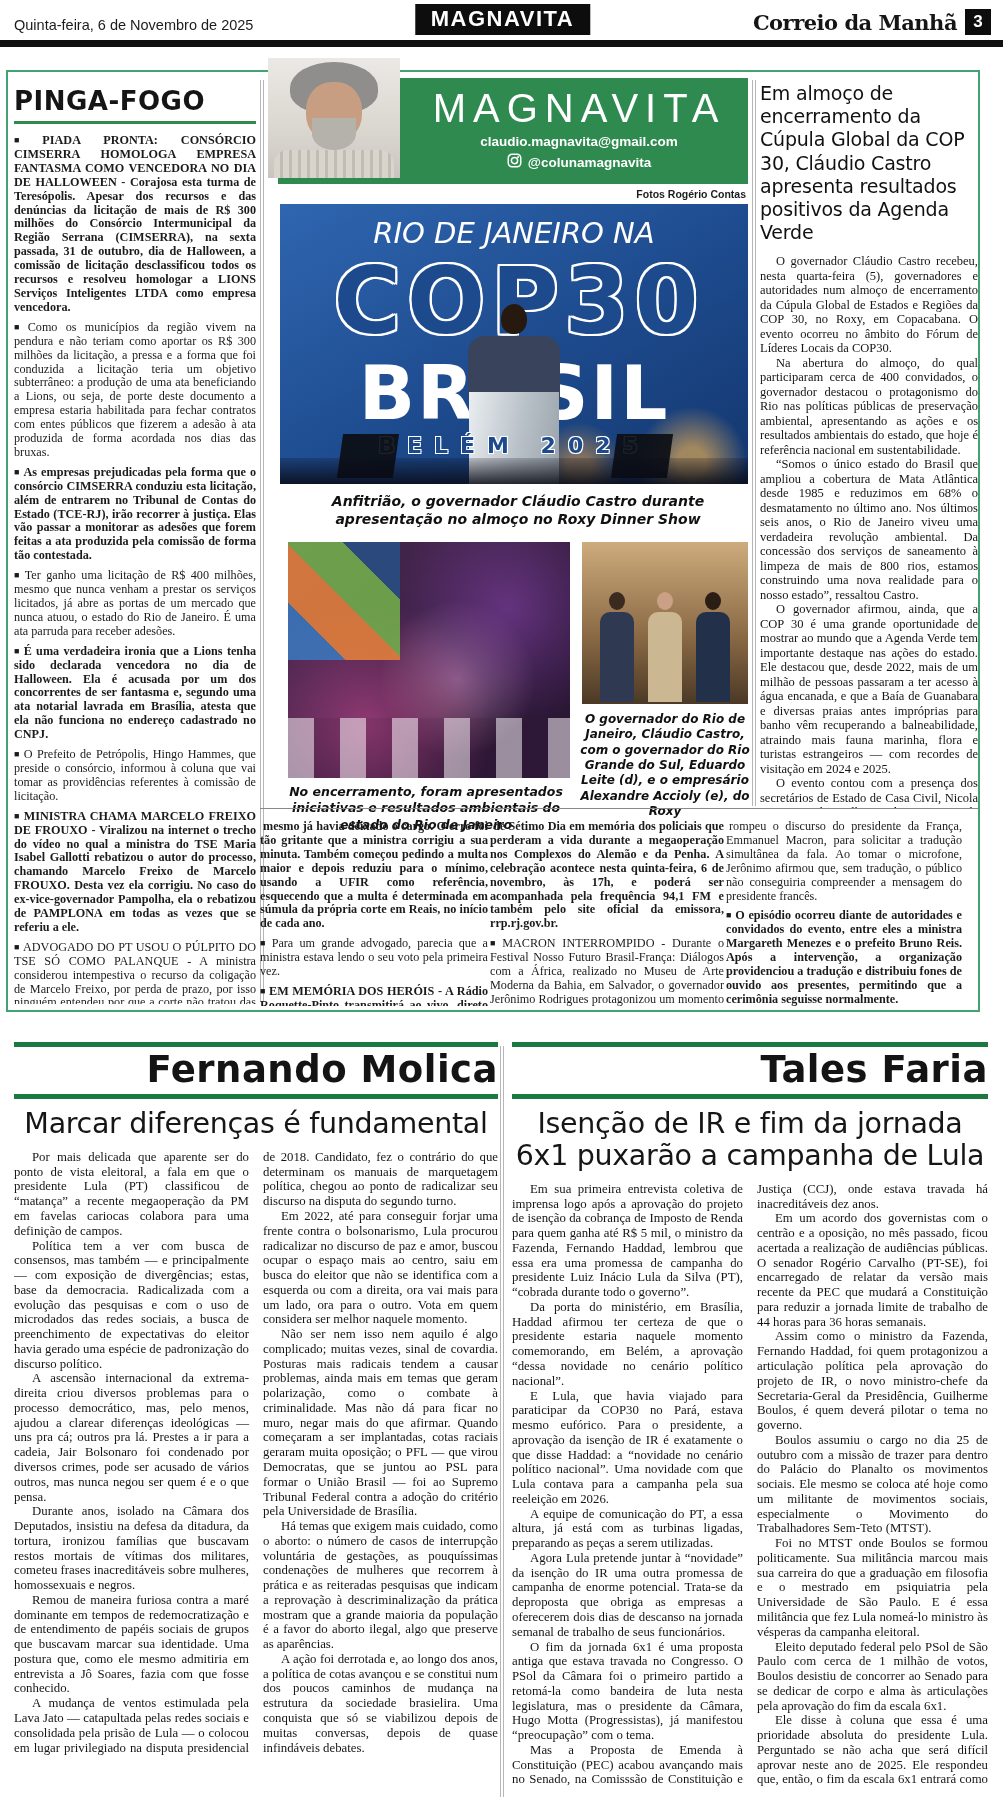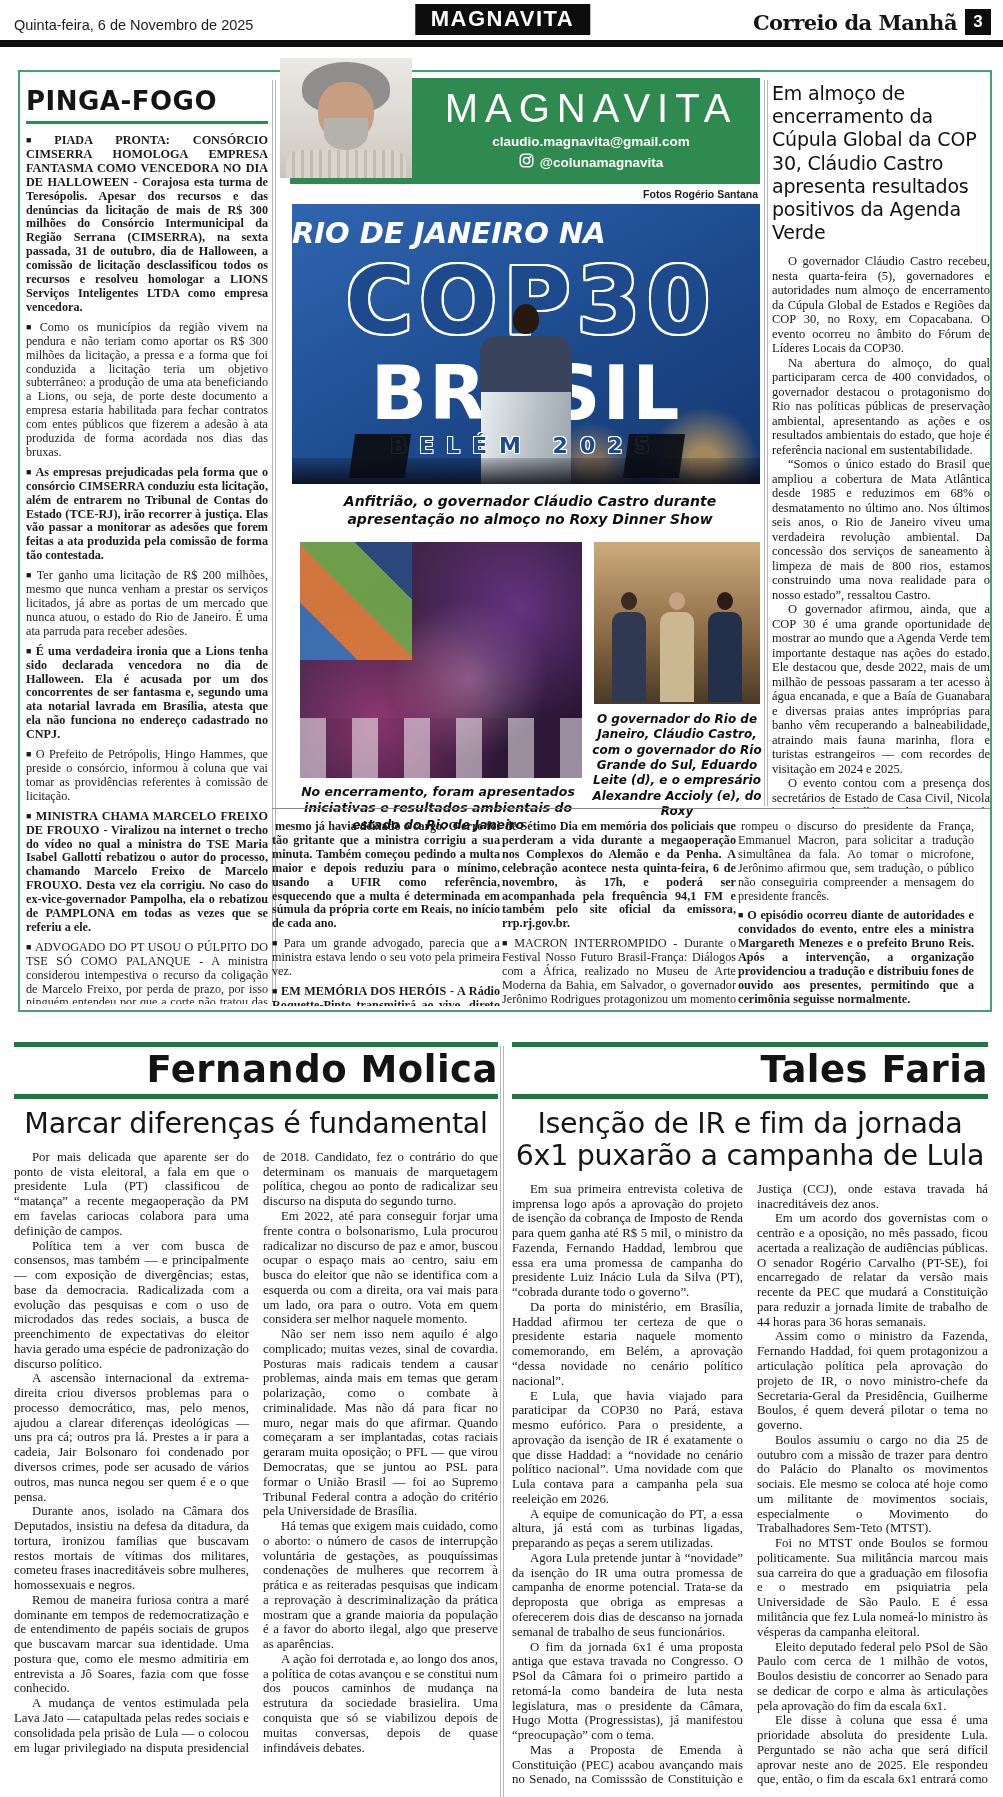--- a/index.html
+++ b/index.html
@@ -11,21 +11,21 @@
   .hdr { position:absolute; top:4px; left:14px; right:12px; height:34px; }
   .hdr-date { position:absolute; left:0; bottom:5px; font-family:"Liberation Sans",sans-serif; font-size:14.5px; color:#1c1c1c; }
   .hdr-mast { position:absolute; left:50%; transform:translateX(-50%); bottom:3px; background:#0d0d0d; color:#fff;
               font-family:"Liberation Sans",sans-serif; font-weight:700; font-size:22px; letter-spacing:1.5px; padding:2px 16px 3px; }
   .hdr-brand { position:absolute; right:34px; bottom:3px; font-family:"DejaVu Serif",serif; font-weight:700; font-size:21px; letter-spacing:-0.5px; }
   .hdr-page { position:absolute; right:0; bottom:3px; width:26px; height:26px; background:#0d0d0d; color:#fff; text-align:center;
               line-height:26px; font-family:"Liberation Sans",sans-serif; font-weight:700; font-size:17px; }
   .black-rule { position:absolute; top:40px; left:0; width:1003px; height:7px; background:#101010; }
 
   
-  .main-box { position:absolute; left:18px; top:70px; width:974px; height:942px; border:2px solid #44a171; background:#fff; }
+  .main-box { position:absolute; left:6px; top:70px; width:974px; height:942px; border:2px solid #44a171; background:#fff; }
   .vsep { width:4px; border-left:1px solid #b5b5b5; border-right:1px solid #b5b5b5; position:absolute; }
   .vsep-1 { left:252px; top:8px; height:922px; }
   .vsep-2 { left:744px; top:8px; height:726px; }
   .vsep-3 { position:absolute; left:500px; top:1046px; height:751px; width:4px; border-left:1px solid #b5b5b5; border-right:1px solid #b5b5b5; }
 
   
   .col-pinga { position:absolute; left:6px; top:14px; width:242px; height:918px; overflow:hidden; }
   .pf-title { font-family:"DejaVu Sans","Liberation Sans",sans-serif; font-weight:800; font-size:26px; letter-spacing:.5px;
               padding-bottom:5px; border-bottom:3px solid #2f8a4e; margin-bottom:10px; }
   .item { font-size:12.2px; line-height:1.14; text-align:justify; margin-bottom:6px; color:#1b1b1b; }
@@ -46,22 +46,22 @@
   .mag-email { font-family:"Liberation Sans",sans-serif; font-weight:700; font-size:13.5px; margin-top:4px; }
   .mag-insta { font-family:"Liberation Sans",sans-serif; font-weight:700; font-size:13.5px; margin-top:4px;
                display:flex; align-items:center; justify-content:center; gap:6px; }
   .photo-credit { position:absolute; top:116px; right:4px; font-family:"Liberation Sans",sans-serif; font-weight:700; font-size:10.5px; color:#1d1d1d; }
 
   .photo-main { position:absolute; left:14px; top:132px; width:468px; height:280px; overflow:hidden;
      background:
        radial-gradient(circle at 88% 92%, rgba(255,186,80,.6) 0 14px, rgba(255,186,80,0) 55px),
        radial-gradient(circle at 64% 94%, rgba(255,170,60,.45) 0 12px, rgba(255,170,60,0) 45px),
        linear-gradient(150deg,#2f66b0 0%,#1d4a8d 55%,#14376e 100%); }
-  .ph-top { position:absolute; top:12px; width:100%; color:#fff;
-            font-family:"DejaVu Sans","Liberation Sans",sans-serif; font-weight:700; font-style:italic; font-size:29px; }
+  .ph-top { position:absolute; top:12px; width:100%; text-align:center; color:#fff;
+            font-family:"DejaVu Sans","Liberation Sans",sans-serif; font-weight:400; font-style:italic; font-size:29px; }
   .outline-txt { color:#1d4a8d;
      text-shadow:-2px -2px 0 #fff, 2px -2px 0 #fff, -2px 2px 0 #fff, 2px 2px 0 #fff, -2px 0 0 #fff, 2px 0 0 #fff, 0 -2px 0 #fff, 0 2px 0 #fff; }
   .ph-cop { position:absolute; top:44px; width:100%; text-align:center;
             font-family:"DejaVu Sans","Liberation Sans",sans-serif; font-weight:700; font-size:92px; letter-spacing:6px;padding-left:10px; }
   .ph-brasil { position:absolute; top:146px; width:100%; text-align:center; color:#fff;
                font-family:"DejaVu Sans","Liberation Sans",sans-serif; font-weight:900; font-size:74px; letter-spacing:2px; }
   .ph-belem { position:absolute; bottom:26px; width:100%; text-align:center;
               font-family:"DejaVu Sans","Liberation Sans",sans-serif; font-weight:700; font-size:22px; letter-spacing:12px;
               color:#1d4a8d; text-shadow:-1px -1px 0 #fff,1px -1px 0 #fff,-1px 1px 0 #fff,1px 1px 0 #fff; }
   .speaker { position:absolute; left:50%; top:100px; transform:translateX(-50%); width:110px; }
@@ -140,21 +140,21 @@
     <div class="col-pinga">
       <div class="pf-title">PINGA-FOGO</div>
       <div>
 
           <p class="item b"><span class="sq">■</span><span>PIADA PRONTA: CONSÓRCIO CIMSERRA HOMOLOGA EMPRESA FANTASMA COMO VENCEDORA NO DIA DE HALLOWEEN - Corajosa esta turma de Teresópolis. Apesar dos recursos e das denúncias da licitação de mais de R$ 300 milhões do Consórcio Intermunicipal da Região Serrana (CIMSERRA), na sexta passada, 31 de outubro, dia de Halloween, a comissão de licitação desclassificou todos os recursos e resolveu homologar a LIONS Serviços Inteligentes LTDA como empresa vencedora.</span></p>
 
           <p class="item"><span class="sq">■</span><span>Como os municípios da região vivem na pendura e não teriam como aportar os R$ 300 milhões da licitação, a pressa e a forma que foi conduzida a licitação teria um objetivo subterrâneo: a produção de uma ata beneficiando a Lions, ou seja, de porte deste documento a empresa estaria habilitada para fechar contratos com entes públicos que fizerem a adesão à ata produzida de forma acordada nos dias das bruxas.</span></p>
 
           <p class="item b"><span class="sq">■</span><span>As empresas prejudicadas pela forma que o consórcio CIMSERRA conduziu esta licitação, além de entrarem no Tribunal de Contas do Estado (TCE-RJ), irão recorrer à justiça. Elas vão passar a monitorar as adesões que forem feitas a ata produzida pela comissão de forma tão contestada.</span></p>
 
-          <p class="item"><span class="sq">■</span><span>Ter ganho uma licitação de R$ 200 milhões, mesmo que nunca venham a prestar os serviços licitados, já abre as portas de um mercado que nunca atuou, o estado do Rio de Janeiro. É uma ata parruda para receber adesões.</span></p>
+          <p class="item"><span class="sq">■</span><span>Ter ganho uma licitação de R$ 400 milhões, mesmo que nunca venham a prestar os serviços licitados, já abre as portas de um mercado que nunca atuou, o estado do Rio de Janeiro. É uma ata parruda para receber adesões.</span></p>
 
           <p class="item b"><span class="sq">■</span><span>É uma verdadeira ironia que a Lions tenha sido declarada vencedora no dia de Halloween. Ela é acusada por um dos concorrentes de ser fantasma e, segundo uma ata notarial lavrada em Brasília, atesta que ela não funciona no endereço cadastrado no CNPJ.</span></p>
 
           <p class="item"><span class="sq">■</span><span>O Prefeito de Petrópolis, Hingo Hammes, que preside o consórcio, informou à coluna que vai tomar as providências referentes à comissão de licitação.</span></p>
 
           <p class="item b"><span class="sq">■</span><span>MINISTRA CHAMA MARCELO FREIXO DE FROUXO - Viralizou na internet o trecho do vídeo no qual a ministra do TSE Maria Isabel Gallotti rebatizou o autor do processo, chamando Marcelo Freixo de Marcelo FROUXO. Desta vez ela corrigiu. No caso do ex-vice-governador Pampolha, ela o rebatizou de PAMPLONA em todas as vezes que se referiu a ele.</span></p>
 
           <p class="item"><span class="sq">■</span><span>ADVOGADO DO PT USOU O PÚLPITO DO TSE SÓ COMO PALANQUE - A ministra considerou intempestiva o recurso da coligação de Marcelo Freixo, por perda de prazo, por isso ninguém entendeu por que a corte não tratou das preliminares primeiro e permitiu que o advogado do PT, usasse a tribunal em desfavor dos réus. Tudo isso transmitido ao vivo, com mais de mil pessoas assistindo a transmissão do TSE.</span></p>
 
         </div>
@@ -176,21 +176,21 @@
             <span>@colunamagnavita</span>
           </div>
         </div>
       </div>
       <div class="portrait">
         <div class="hair"></div>
           <div class="face"></div>
           <div class="beard"></div>
           <div class="shirt"></div>
       </div>
-      <div class="photo-credit">Fotos Rogério Santana</div>
+      <div class="photo-credit">Fotos Rogério Contas</div>
 
       <div class="photo-main">
         <div class="ph-top">RIO DE JANEIRO NA</div>
         <div class="ph-cop outline-txt">COP30</div>
         <div class="ph-brasil">BRASIL</div>
         <div class="speaker">
             <div class="head"></div>
             <div class="torso"></div>
           </div>
         <div class="podium"></div>

